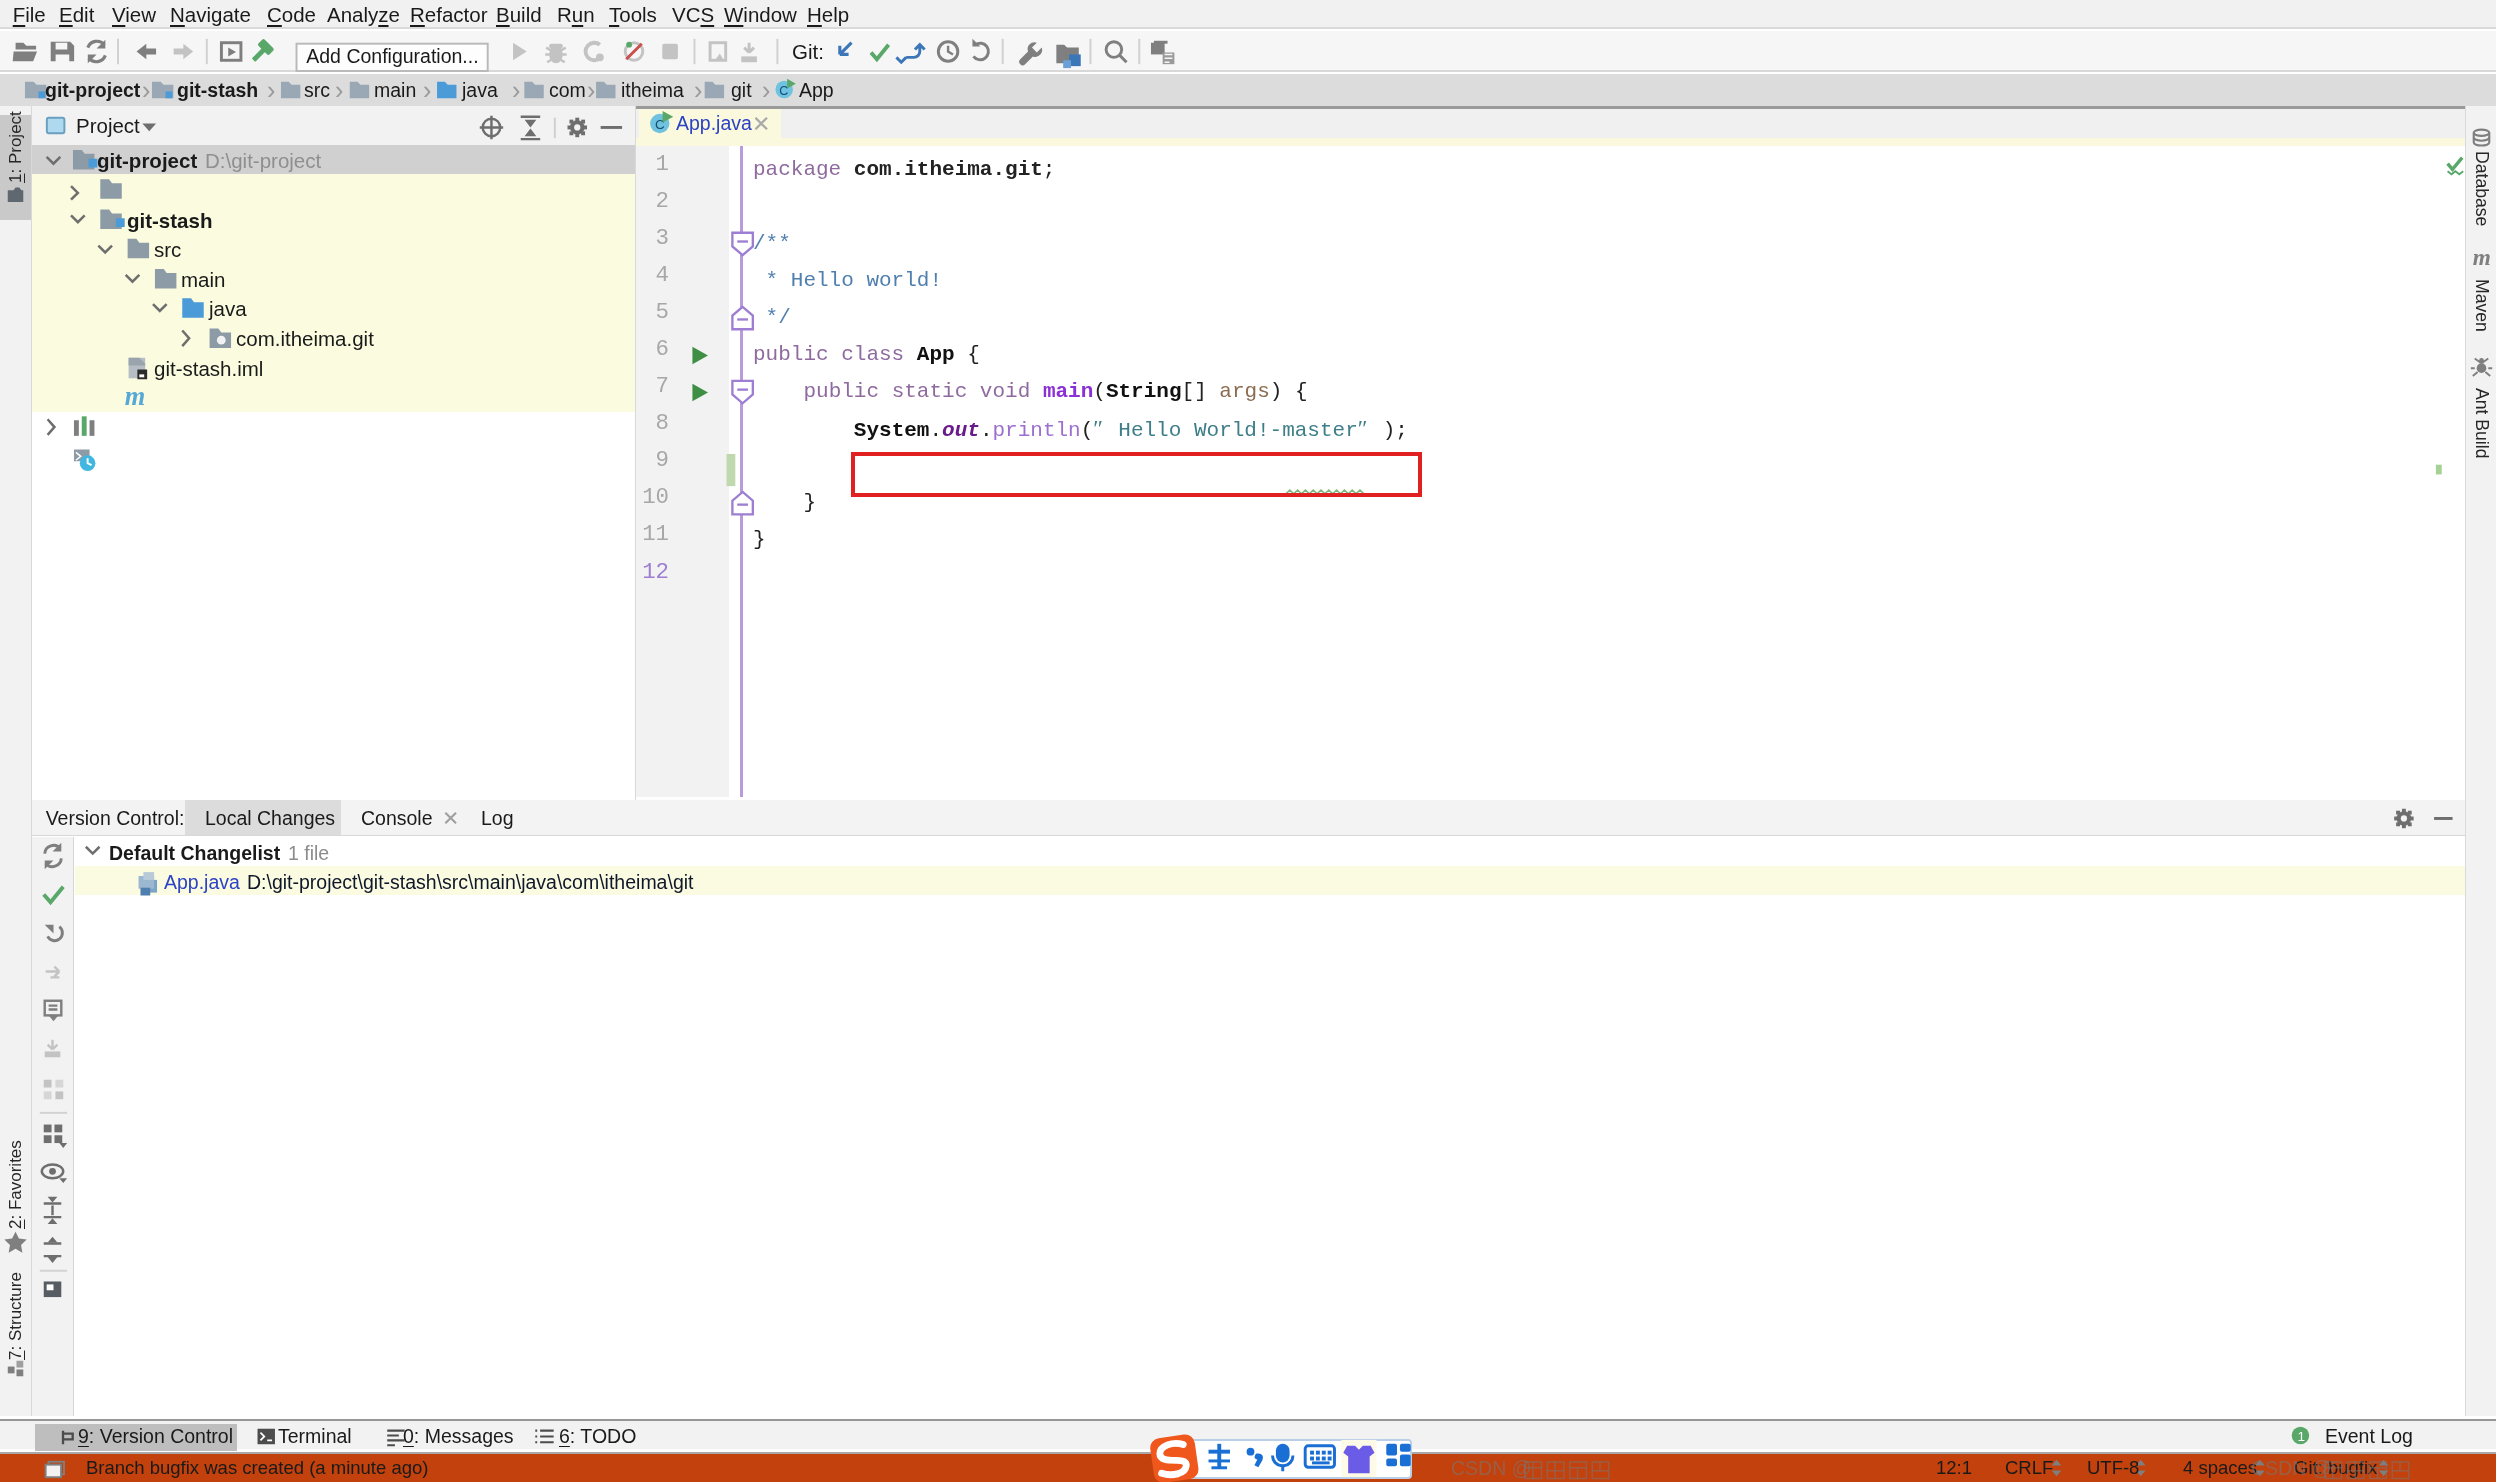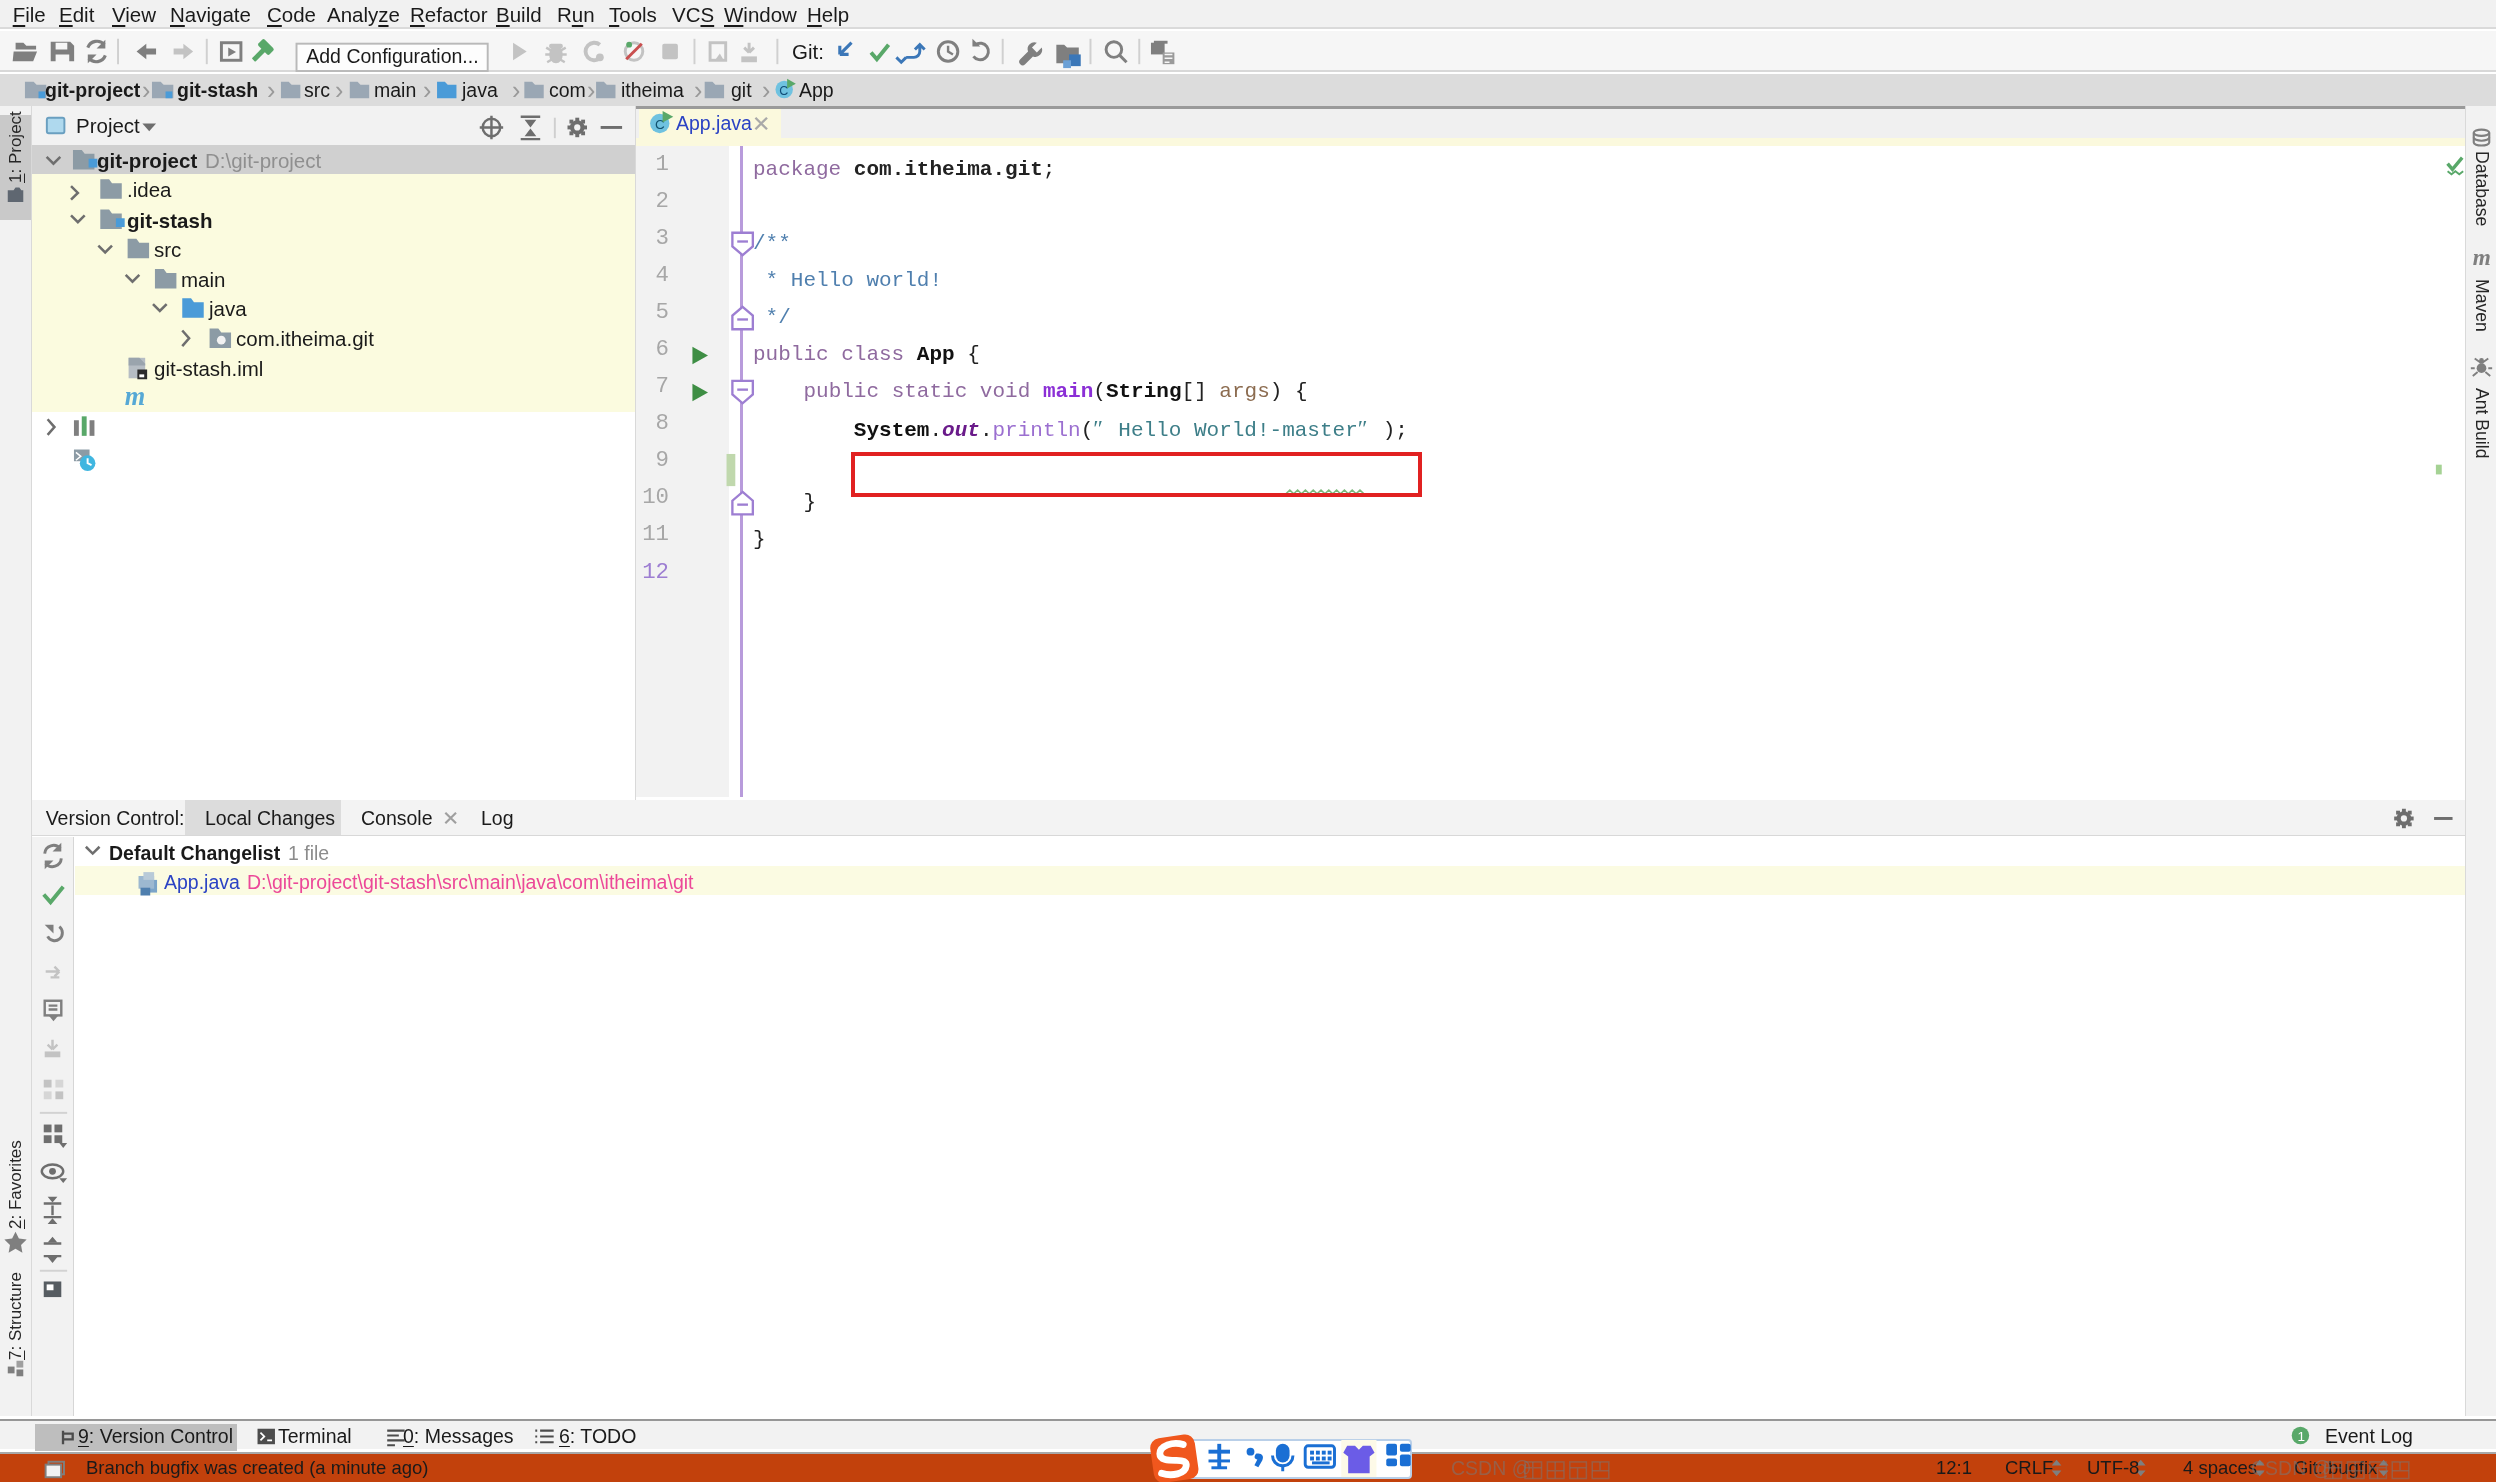--- a/index.html
+++ b/index.html
@@ -271,23 +271,20 @@
 
       <path d="M43 352 h16 v12 h-16 z" fill="#8c9ba5"></path>
       <path d="M45 355 l5 4 -5 4 M52 363 h5" stroke="#fff" stroke-width="1.5" fill="none"></path>
       <circle cx="57" cy="366" r="8" fill="#40b6e0"></circle>
       <path d="M57 361 v5 l4 2" stroke="#fff" stroke-width="2" fill="none"></path>
     </svg>
     <div class="trow" style="top:39px">
       <span class="lbl" style="left:65px;font-weight:bold">git-project</span>
       <span class="lbl" style="left:173px;color:#8f8f8f">D:\git-project</span>
     </div>
-    <div class="trow" style="top:68px">
-      <span class="lbl" style="left:95px">.idea</span>
-    </div>
     <div class="trow" style="top:99px">
       <span class="lbl" style="left:95px;font-weight:bold">git-stash</span>
     </div>
     <div class="trow" style="top:128px">
       <span class="lbl" style="left:122px">src</span>
     </div>
     <div class="trow" style="top:158px">
       <span class="lbl" style="left:149px">main</span>
     </div>
     <div class="trow" style="top:187px">
@@ -449,21 +446,21 @@
       <g transform="translate(109,36)">
         <rect x="3" y="8" width="16" height="13" fill="#7ba4c8"></rect>
         <rect x="0" y="4" width="16" height="13" fill="#9cb8d0"></rect>
         <rect x="5" y="0" width="11" height="8" fill="#b8cad8"></rect>
         <rect x="2" y="16" width="10" height="8" fill="#4f7fae"></rect>
       </g>
     </svg>
     <span class="abs" style="left:77px;top:42px;font-size:19.5px;font-weight:bold">Default Changelist</span>
     <span class="abs" style="left:256px;top:42px;font-size:19.5px;color:#8c8c8c">1 file</span>
     <span class="abs" style="left:132px;top:71px;font-size:19.5px;color:#2b43c4">App.java</span>
-    <span class="abs" style="left:215px;top:71px;font-size:19.5px;color:#ec4899">D:\git-project\git-stash\src\main\java\com\itheima\git</span>
+    <span class="abs" style="left:215px;top:71px;font-size:19.5px;color:#0f172a">D:\git-project\git-stash\src\main\java\com\itheima\git</span>
   </div>
   <div id="rstripe" class="abs">
     <svg width="31" height="1310" viewBox="0 0 32 1343">
       <g fill="none" stroke="#7f7f7f" stroke-width="2.2">
         <ellipse cx="16" cy="23" rx="8" ry="3.2"></ellipse>
         <path d="M8 23 v10 a8 3.2 0 0 0 16 0 v-10"></path>
         <path d="M8 28 a8 3.2 0 0 0 16 0"></path>
       </g>
       <text x="7" y="160" font-size="24px" font-weight="bold" font-style="italic" fill="#7f7f7f" font-family="Liberation Serif">m</text>
       <g fill="#7f7f7f">

